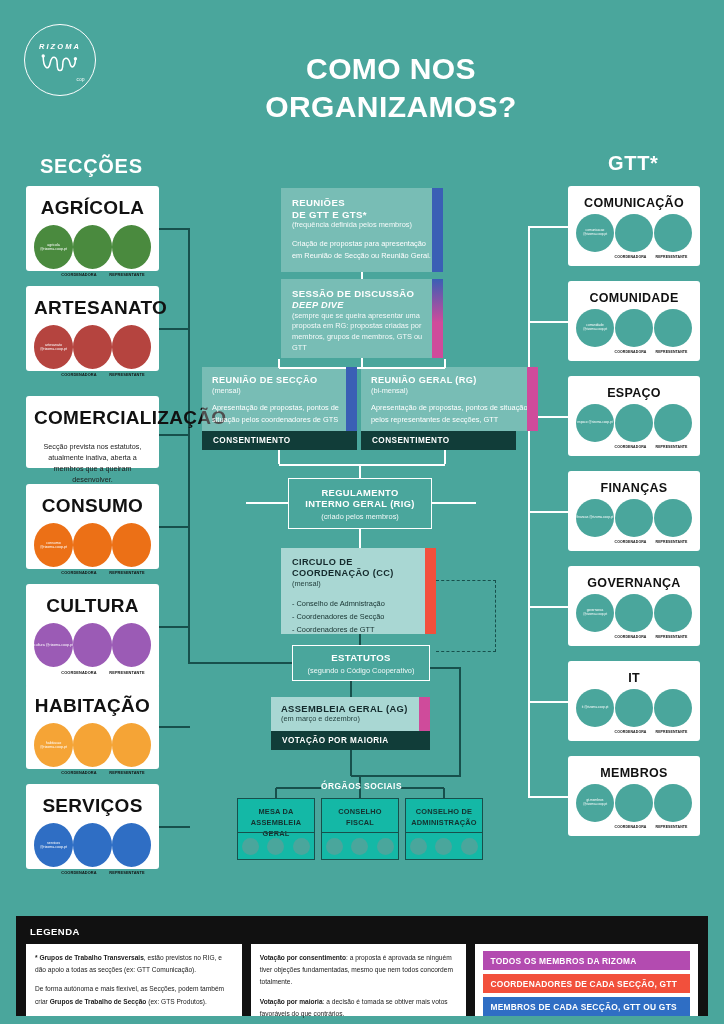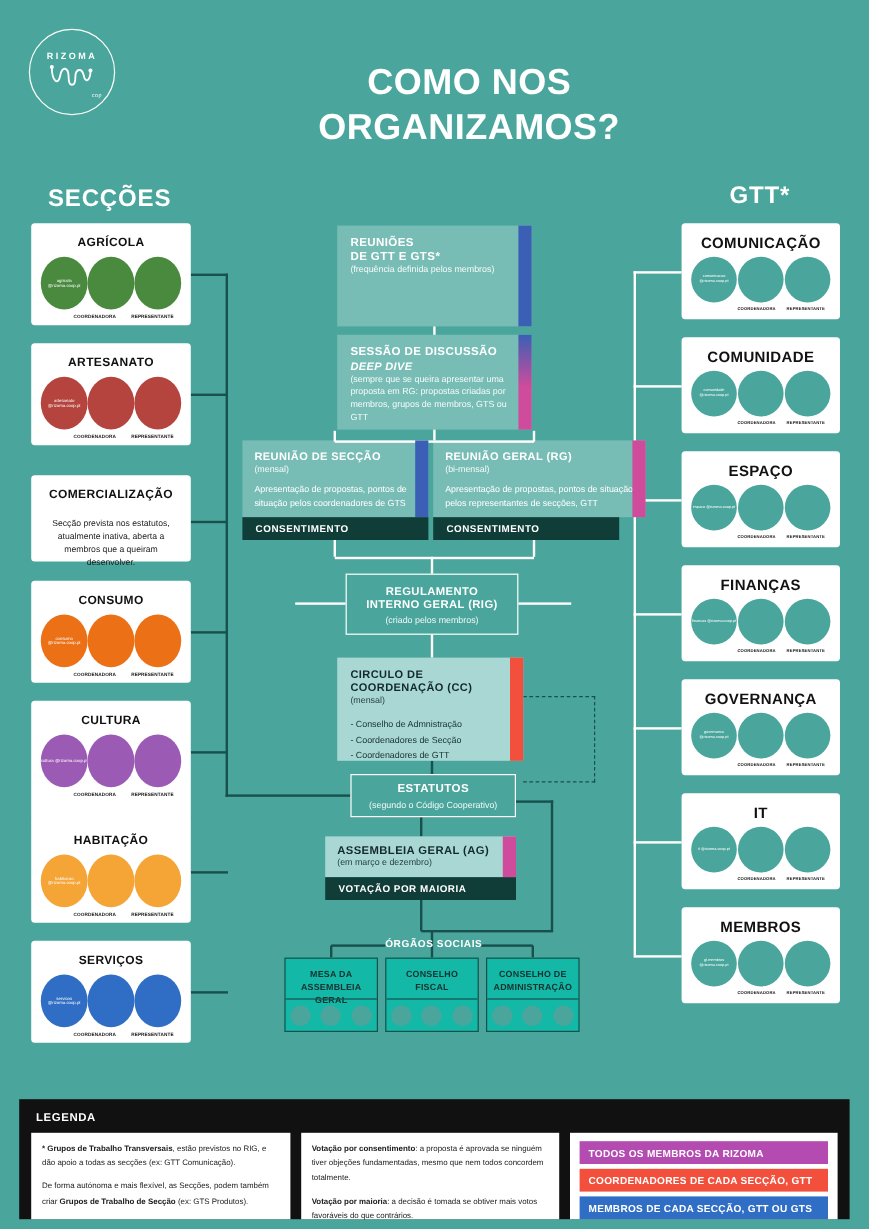--- a/index.html
+++ b/index.html
@@ -11,39 +11,39 @@
     position:relative;
     overflow:hidden;
   }
   .stage{position:absolute;left:0;top:0;width:724px;height:1024px;}
 
   
   .logo{position:absolute;left:24px;top:24px;width:70px;height:70px;
         border:1.6px solid #ffffff;border-radius:50%;
         display:flex;flex-direction:column;align-items:center;justify-content:center;}
   .logo-word{font-size:7.5px;letter-spacing:2.1px;font-weight:700;color:#fff;
-             margin-bottom:1px;}
+             margin-bottom:1px;font-style:italic;}
   .logo-mark{width:42px;height:26px;}
   .logo-cop{position:absolute;right:10px;bottom:13px;font-size:4.5px;letter-spacing:.4px;}
 
   
   .headline{position:absolute;left:226px;top:50px;width:330px;
             font-size:30px;font-weight:800;line-height:1.26;letter-spacing:.4px;
             text-align:center;color:#ffffff;}
 
   
   .col-head{position:absolute;font-size:20px;font-weight:800;letter-spacing:.7px;color:#fff;}
   #hdr-seccoes{left:40px;top:155px;}
   #hdr-gtt{left:608px;top:152px;}
 
   
   .card{position:absolute;background:#ffffff;border-radius:3px;
         box-sizing:border-box;padding:7px 8px 5px;}
   .card-title{text-align:center;color:#111111;font-weight:800;letter-spacing:.3px;}
-  .sec-card .card-title{font-size:10px;margin:4px 0 6px;}
+  .sec-card .card-title{font-size:19px;margin:4px 0 6px;}
   .gtt-card .card-title{font-size:12.5px;margin:3px 0 4px;}
   .circles{display:flex;justify-content:space-between;align-items:center;}
   .circ{border-radius:50%;display:flex;align-items:center;justify-content:center;
         text-align:center;color:#ffffff;line-height:1.15;overflow:hidden;}
   .sec-card .circ{width:44px;height:44px;font-size:3.6px;}
   .gtt-card .circ{width:38px;height:38px;font-size:3.2px;}
   .roles{display:flex;justify-content:flex-end;gap:0px;}
   .role{color:#111;font-weight:700;text-align:center;letter-spacing:.1px;}
   .sec-card .role{font-size:3.9px;width:48px;margin-top:3px;}
   .gtt-card .role{font-size:3.5px;width:41px;margin-top:3px;}
@@ -331,20 +331,21 @@
           <div class="role">REPRESENTANTE</div>
         </div>
       </div>
     </div>
 
   <div class="mbox solid" id="b-reunioes" style="left:281px;top:188px;width:162px;height:84px;">
     <div class="mbox-body">
       <div class="m-title white-title" style="font-size:9.6px;">REUNIÕES</div>
       <div class="m-title white-title" style="font-size:9.6px;">DE GTT E GTS*</div>
       <div class="m-paren">(frequência definida pelos membros)</div>
+      <div class="m-text">Criação de propostas para apresentação em Reunião de Secção ou Reunião Geral.</div>
       <div class="accent" id="acc-reunioes" style="background: rgb(58, 95, 181);"></div>
     </div>
   </div>
 
   <div class="mbox solid" id="b-sessao" style="left:281px;top:279px;width:162px;height:79px;">
     <div class="mbox-body">
       <div class="m-title white-title" style="font-size:9.6px;">SESSÃO DE DISCUSSÃO</div>
       <div class="m-sub white-title" style="font-size:9.2px;">DEEP DIVE</div>
       <div class="m-paren" style="margin-top:1px;">(sempre que se queira apresentar uma proposta em RG: propostas criadas por membros, grupos de membros, GTS ou GTT</div>
       <div class="accent" id="acc-sessao" style="background: linear-gradient(rgb(58, 95, 181) 0%, rgb(207, 75, 155) 55%);"></div>

